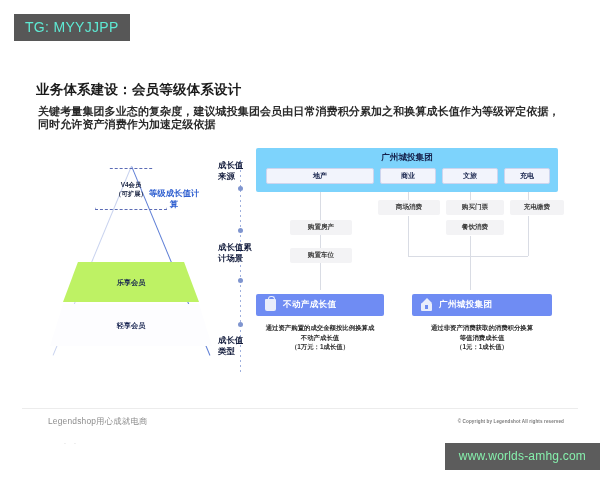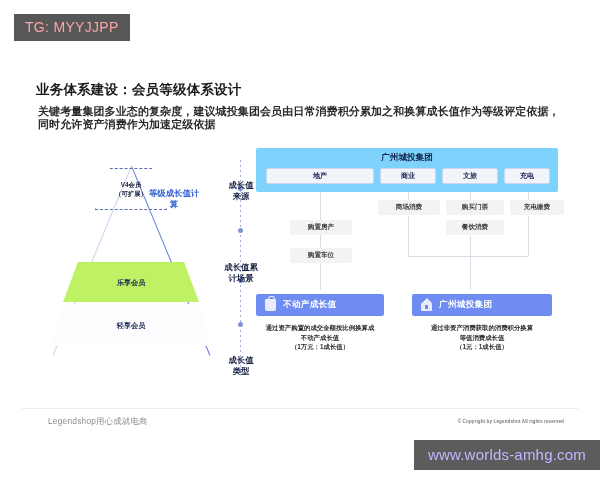--- a/index.html
+++ b/index.html
@@ -7,31 +7,31 @@
     width: 600px; height: 480px;
     background: #ffffff;
     font-family: "Liberation Sans", "DejaVu Sans", sans-serif;
     overflow: hidden;
   }
   #stage { position: relative; width: 600px; height: 480px; background: #fff; }
 
   
   .tg-badge {
     position: absolute; left: 14px; top: 14px;
-    background: #575757; color: #fca5a5;
+    background: #575757; color: #5eead4;
     font-size: 14px; letter-spacing: .3px;
     padding: 5px 11px 6px 11px;
     white-space: nowrap;
   }
 
   
   .wm-badge {
     position: absolute; right: 0px; bottom: 10px;
-    background: #5c5c5c; color: #c4b5fd;
-    font-size: 15px; letter-spacing: .2px;
+    background: #5c5c5c; color: #86efac;
+    font-size: 12px; letter-spacing: .2px;
     padding: 6px 14px 7px 14px;
     white-space: nowrap;
   }
 
   
   .slide {
     position: absolute; left: 22px; top: 60px;
     width: 556px; height: 338px;
     background: #ffffff;
   }
@@ -83,22 +83,22 @@
   .growth-calc-note {
     position: absolute; left: 124px; top: 128px; width: 56px;
     font-size: 8.4px; font-weight: bold; color: #2f5fd0;
     line-height: 11px; text-align: center;
   }
 
   
   .axis { position: absolute; left: 196px; top: 100px; width: 46px; height: 215px; }
   .axis-line { position: absolute; left: 22px; top: 0; width: 1px; height: 215px;
                background: repeating-linear-gradient(to bottom,#9fb0dd 0 2px,transparent 2px 5px); }
-  .axis-label { position: absolute; width: 46px; text-align: center;
-                font-size: 8.4px; font-weight: bold; color: #141d3d; line-height: 11px; margin-top: 20px; }
+  .axis-label { position: absolute; width: 46px; 
+                font-size: 8.4px; font-weight: bold; color: #141d3d; line-height: 11px; }
   .axis-dot { position: absolute; left: 20px; width: 5px; height: 5px; border-radius: 50%;
               background: #7f95cf; }
 
   
   .group-panel {
     position: absolute; left: 234px; top: 88px; width: 302px; height: 44px;
     background: #7dd3fc; border-radius: 2px;
   }
   .group-panel-title {
     position: absolute; left: 0; top: 4px; width: 302px; text-align: center;

